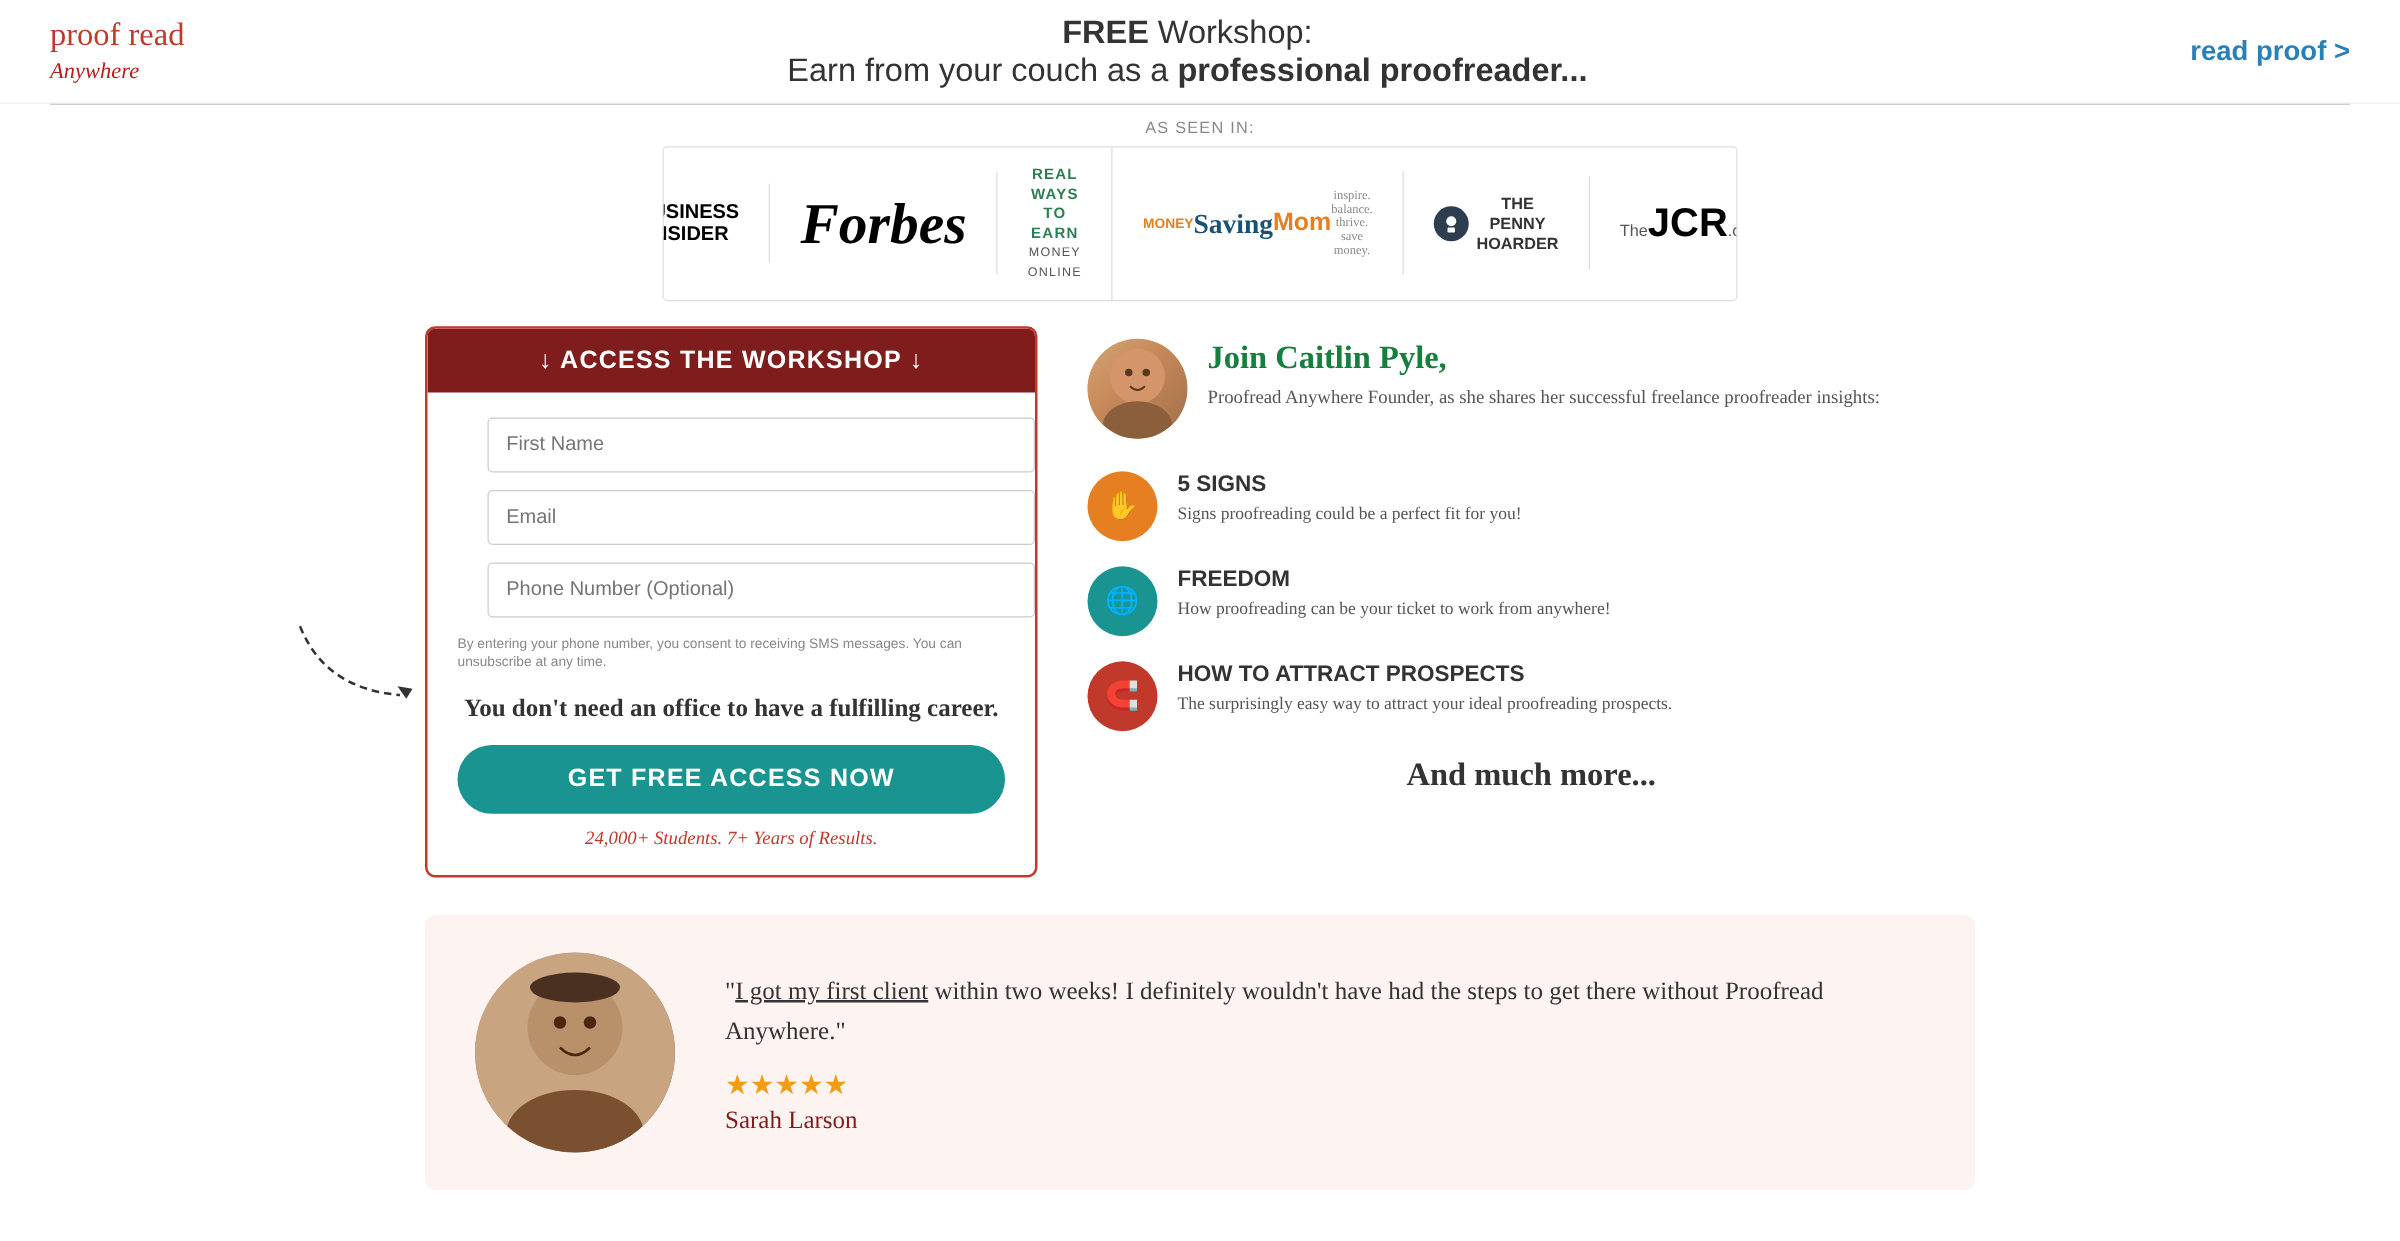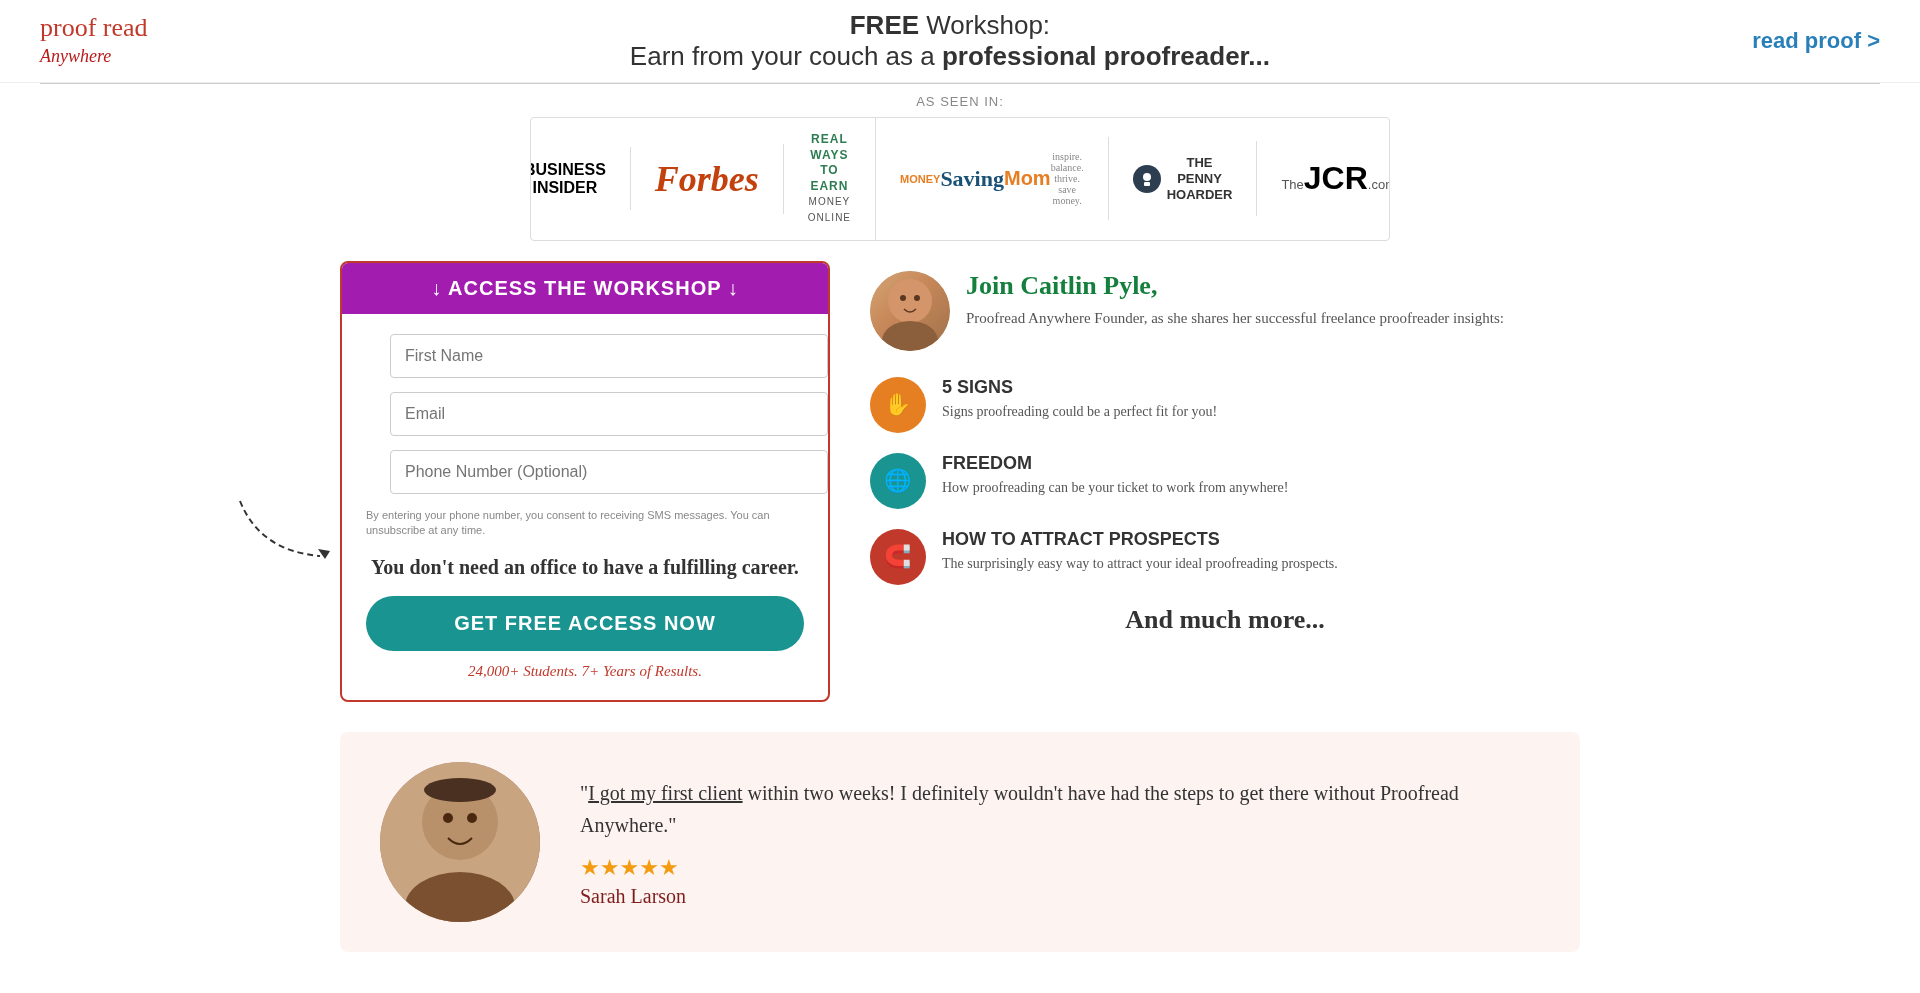--- a/index.html
+++ b/index.html
@@ -105,22 +105,22 @@
       font-weight: bold;
       font-size: 16px;
       color: #000;
       line-height: 1.1;
       text-transform: uppercase;
       letter-spacing: 0;
     }
     .logo-bi span { display: block; }
     .logo-forbes {
       font-family: 'Times New Roman', serif;
-      font-size: 36px;
-      color: #c2410c;
+      font-size: 46px;
+      color: #000000;
       font-style: italic;
       font-weight: bold;
       text-align: right;
     }
     .logo-rwe {
       font-family: Arial, sans-serif;
       font-size: 12px;
       color: #2e7d52;
       font-weight: bold;
       text-transform: uppercase;
@@ -204,21 +204,21 @@
     
     .form-box {
       border: 2px solid #c0392b;
       border-radius: 8px;
       overflow: hidden;
       min-width: 470px;
       max-width: 490px;
       flex-shrink: 0;
     }
     .form-header {
-      background: #a21caf;
+      background: #7f1d1d;
       color: #fff;
       text-align: center;
       padding: 14px 20px;
       font-family: Arial, sans-serif;
       font-size: 20px;
       font-weight: bold;
       letter-spacing: 1px;
     }
     .form-body {
       padding: 20px 24px;

